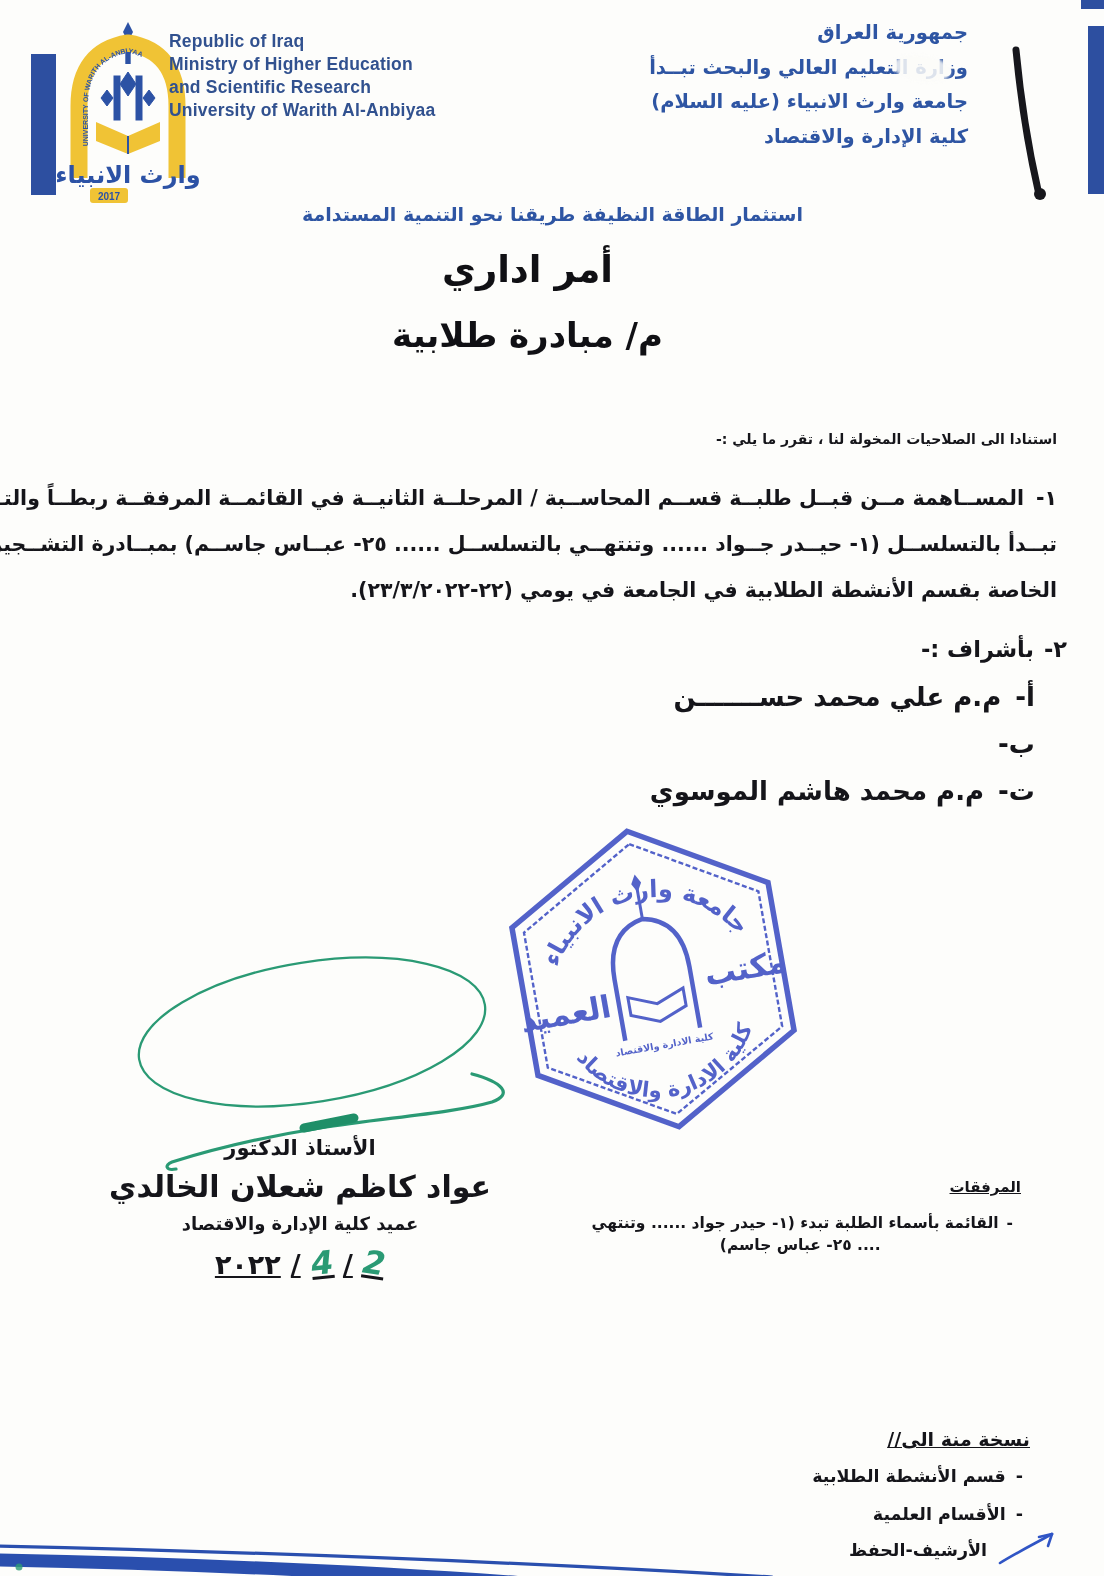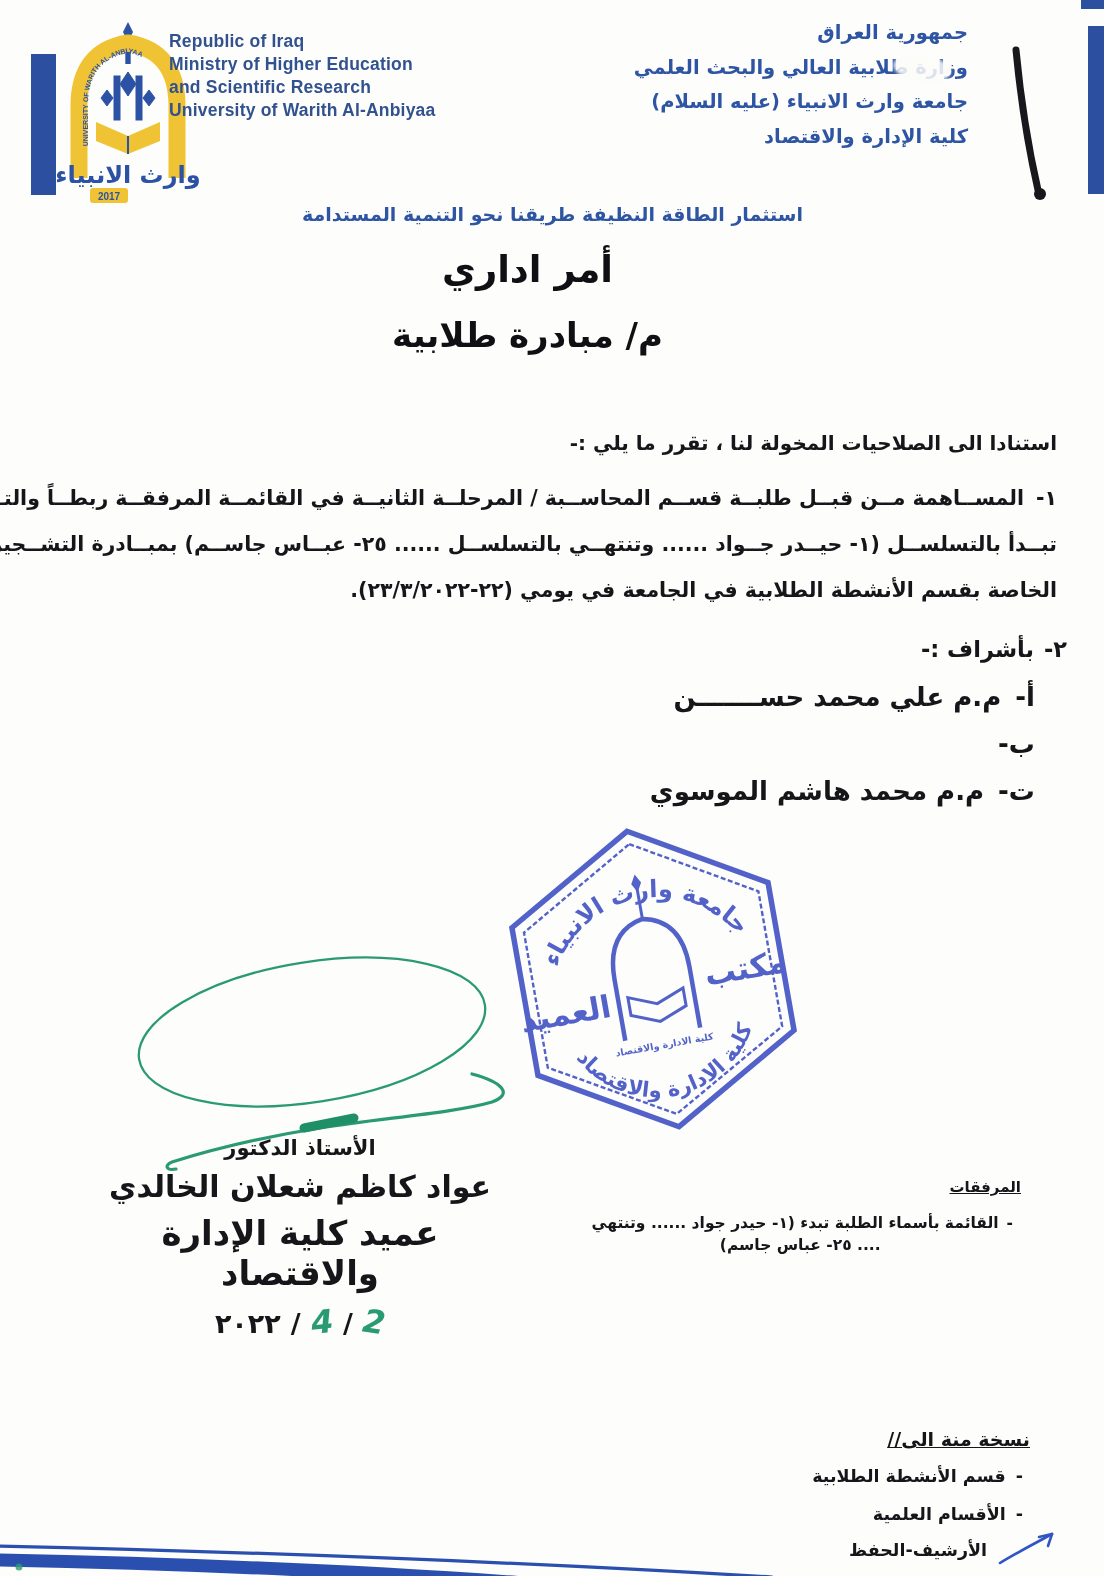--- a/index.html
+++ b/index.html
@@ -15,34 +15,34 @@
   .eng{font-family:"Liberation Sans","DejaVu Sans",sans-serif;font-weight:bold;
        font-size:17.5px;line-height:23px;color:#31518f;letter-spacing:.2px;}
   .ar-head{font-weight:bold;font-size:19.5px;line-height:34.5px;color:#2e55a3;}
   .ref{font-weight:bold;font-size:18px;line-height:33px;color:#2e55a3;white-space:pre;}
   .smudge{background:rgba(251,251,249,.85);border-radius:50%;filter:blur(1.5px);transform:rotate(8deg);}
   .slogan{font-weight:bold;font-size:19px;color:#2e55a3;text-align:center;}
   
   .title1{font-weight:900;font-size:37px;color:#101014;}
   .title2{font-weight:900;font-size:34px;color:#101014;margin-top:24px;}
   
-  .intro{font-weight:bold;font-size:20px;}
+  .intro{font-weight:bold;font-size:14px;}
   .pline{font-weight:bold;font-size:20.5px;}
   .row{display:flex;flex-direction:row;align-items:baseline;}
   .row.rtl{direction:rtl;}
   .g12{gap:12px;} .g10{gap:10px;} .g14{gap:14px;} .g8{gap:8px;}
   .item2{font-weight:bold;font-size:22.5px;}
   .sup-list{display:flex;flex-direction:column;gap:17px;}
   .sup{font-weight:bold;font-size:26px;}
   
   .sigblock{text-align:center;direction:rtl;}
   .sig-honorific{font-weight:bold;font-size:21px;}
   .sig-name{font-weight:900;font-size:30px;margin-top:9px;}
-  .sig-pos{font-weight:bold;font-size:34px;margin-top:9px;}
-  .sig-date{direction:ltr;display:flex;justify-content:center;align-items:baseline;gap:10px;margin-top:10px;}
+  .sig-pos{font-weight:bold;font-size:18px;margin-top:9px;}
+  .sig-date{direction:ltr;display:flex;justify-content:center;align-items:baseline;gap:10px;margin-top:10px;text-decoration:underline;}
   .sig-date .printed{font-weight:bold;font-size:27px;color:#15151a;}
   .hand{font-style:italic;font-weight:bold;font-size:32px;color:#2a9a74;}
   
   .att-head{font-weight:900;font-size:15px;text-decoration:underline;}
   .att-text{font-weight:bold;font-size:15.5px;line-height:22px;}
   .att-line2{padding-right:118px;}
   .cp-head{font-weight:900;font-size:19px;text-decoration:underline;}
   .cp-item{font-weight:bold;font-size:17.5px;}
   .bullet{font-weight:bold;}
   svg{display:block;}
@@ -89,21 +89,21 @@
   <div class="abs eng" style="left:169px;top:30px;">
     <div>Republic of Iraq</div>
     <div>Ministry of Higher Education</div>
     <div>and Scientific Research</div>
     <div>University of Warith Al-Anbiyaa</div>
   </div>
 
 
   <div class="abs rtl ar-head nowrap" style="right:136px;top:16px;">
     <div>جمهورية العراق</div>
-    <div>وزارة طلابية العالي والبحث العلمي</div>
+    <div>وزارة التعليم العالي والبحث تبــدأ</div>
     <div>جامعة وارث الانبياء (عليه السلام)</div>
     <div>كلية الإدارة والاقتصاد</div>
   </div>
   <div class="abs smudge" style="left:893px;top:55px;width:58px;height:27px;"></div>
 
   <div class="abs bar" style="left:1088px;top:26px;width:16px;height:168px;"></div>
   <div class="abs bar" style="left:1081px;top:0;width:23px;height:9px;"></div>
 
   <div class="abs rtl slogan" style="left:295px;top:203px;width:515px;">استثمار الطاقة النظيفة طريقنا نحو التنمية المستدامة</div>
 

